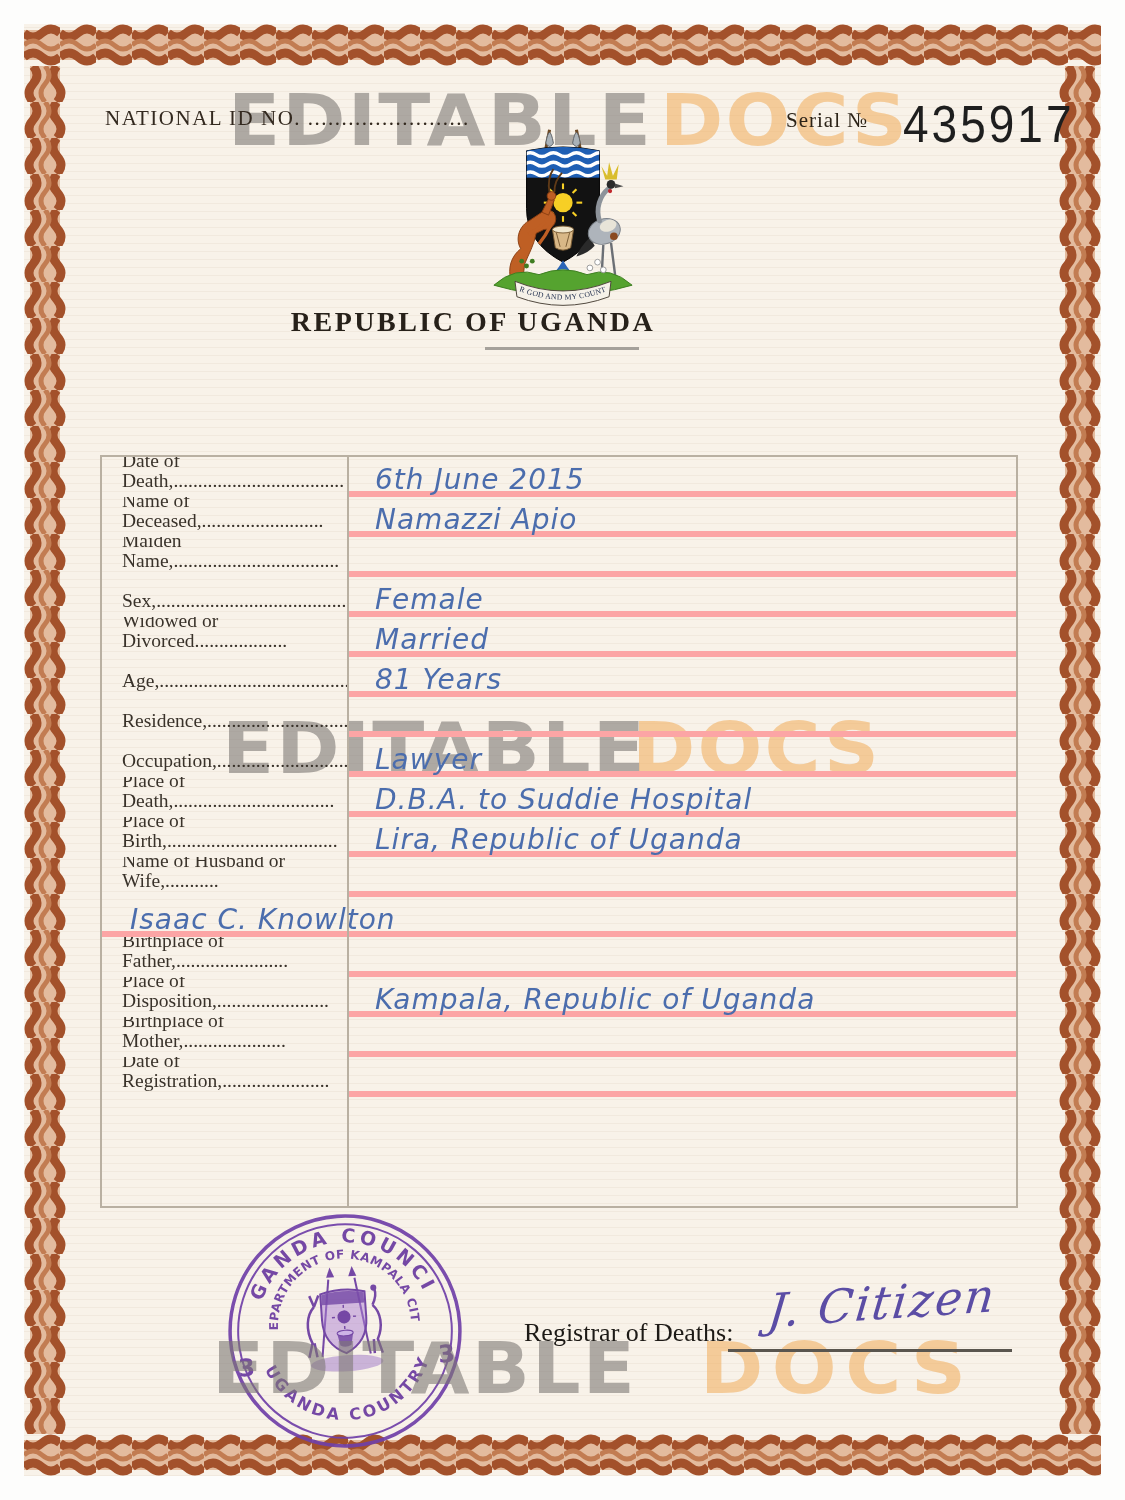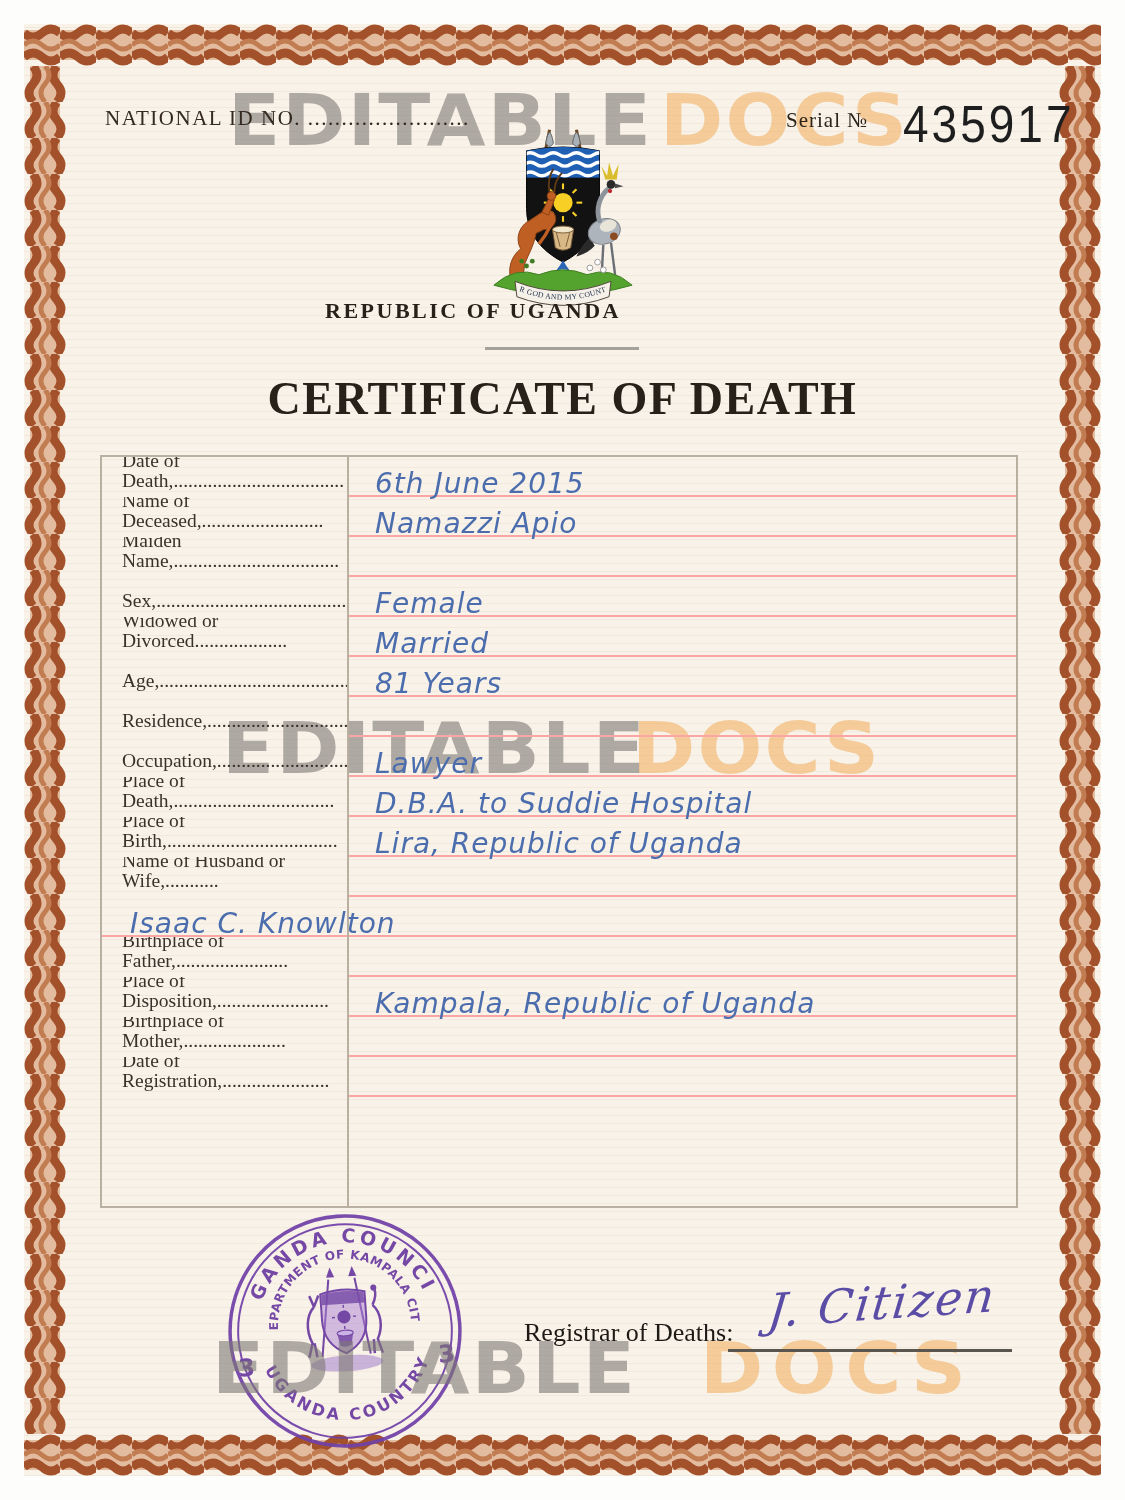--- a/index.html
+++ b/index.html
@@ -14,32 +14,32 @@
   .wm{position:absolute;z-index:3;font-family:"DejaVu Sans",sans-serif;font-weight:800;
       font-size:72px;line-height:1;letter-spacing:2px;transform:scaleX(1.06);transform-origin:left top;white-space:nowrap;}
   .wm-gray{color:rgba(125,120,117,0.60);}
   .wm-orange{color:rgba(240,172,88,0.55);}
   
   .ct{position:absolute;z-index:4;}
   .natid{left:105px;top:106px;font-size:21px;letter-spacing:1.5px;color:#33291f;text-align:center;}
   .serial-label{left:786px;top:108px;font-size:21px;font-weight:400;letter-spacing:1px;color:#2c2318;}
   .serial-num{left:903px;top:94px;font-family:"Liberation Sans",sans-serif;font-size:46px;font-weight:400;
               letter-spacing:3px;color:#1e1e1e;transform:scaleY(1.12);transform-origin:top left;}
-  .republic{left:0;top:298px;width:946px;text-align:center;font-size:22px;font-weight:600;
+  .republic{left:0;top:306px;width:946px;text-align:center;font-size:28px;font-weight:600;
             letter-spacing:2.5px;color:#27211a;}
   .divider{left:485px;top:347px;width:154px;height:3px;background:#a5a19b;}
   .title{left:0;top:372px;width:1125px;text-align:center;font-size:46px;font-weight:700;
          letter-spacing:1.5px;color:#27211a;}
   
   .form-box{left:100px;top:455px;width:918px;height:753px;border:2px solid #b9b0a2;box-sizing:border-box;}
   .vsep{position:absolute;left:245px;top:0;bottom:0;width:2px;background:#b9b0a2;}
   .frow{display:flex;height:40px;}
   .flab{width:245px;box-sizing:border-box;display:flex;align-items:flex-end;overflow:hidden;
         padding:12px 4px 5px 20px;font-size:19.5px;line-height:1.06;color:#39322a;white-space:pre-line;}
-  .fval{flex:1;border-bottom:2px solid #fca5a5;display:flex;align-items:flex-end;
+  .fval{flex:1;border-bottom:6px solid #fca5a5;display:flex;align-items:flex-end;
         padding:0 0 0 28px;box-sizing:border-box;
         font-family:"DejaVu Sans",sans-serif;font-style:italic;font-size:28px;line-height:0.95;
         letter-spacing:1px;color:#4b6dad;white-space:nowrap;}
   .fval span{position:relative;bottom:-3px;}
   
   .reg-label{left:524px;top:1318px;font-size:26px;color:#1d1a16;}
   .sig-line{left:728px;top:1349px;width:284px;height:3px;background:#5a564f;}
   .signature{left:768px;top:1276px;font-family:"DejaVu Serif",serif;font-style:italic;font-size:46px;
              color:#5b4da5;transform:rotate(-4deg) skewX(-10deg);letter-spacing:2px;}
   .stamp{position:absolute;left:219px;top:1204px;z-index:2;transform:rotate(-4deg);opacity:0.92;}
@@ -171,21 +171,20 @@
 
     <path d="M50,168 Q100,188 150,168 L148,184 Q100,202 52,184 Z" fill="#f5f1e8" stroke="#4a4237" stroke-width="1"></path>
     <path id="mottoPath" d="M54,178 Q100,196 146,178" fill="none"></path>
     <text font-family="Liberation Serif,serif" font-size="8" fill="#22304f" letter-spacing="0.3">
       <textPath href="#mottoPath" startOffset="50%" text-anchor="middle">FOR GOD AND MY COUNTRY</textPath>
     </text>
   </svg>
 
   <div class="ct republic">REPUBLIC OF UGANDA</div>
   <div class="ct divider"></div>
-  <div class="ct title">CERTIFICATE OF DEATH</div>
 
   <div class="ct form-box" style="position:absolute">
     <div class="vsep"></div>
     <div class="frow">
         <div class="flab">Date of Death,...................................</div>
         <div class="fval">
           <span>6th June  2015</span>
         </div>
       </div>
     <div class="frow">

